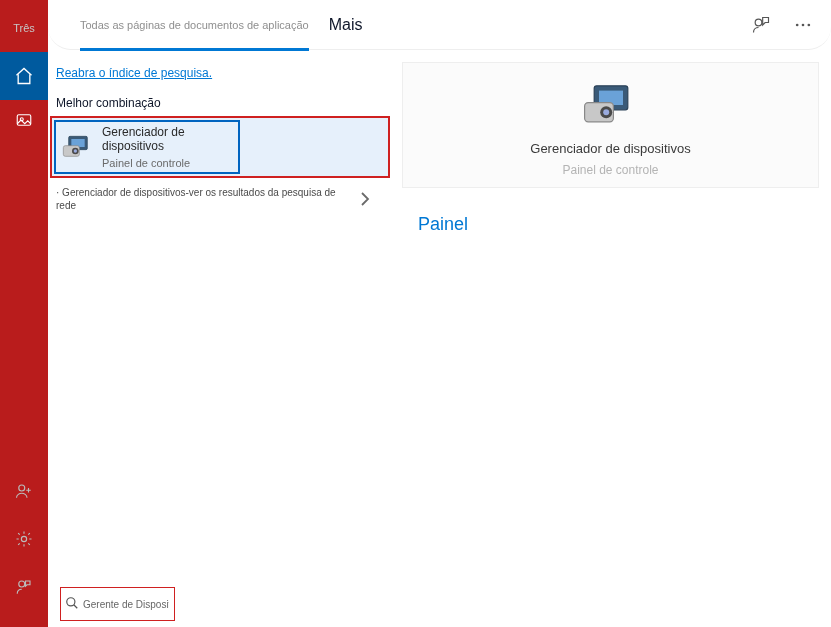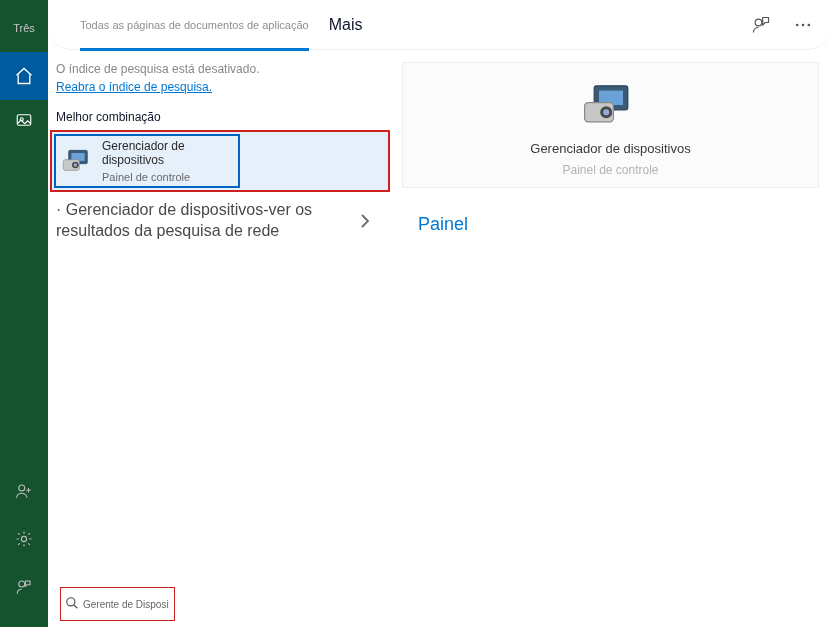--- a/index.html
+++ b/index.html
@@ -8,21 +8,21 @@
     background: #fff;
     width: 831px;
     height: 627px;
     overflow: hidden;
     position: relative;
   }
   .left-rail {
     position: absolute;
     left: 0; top: 0;
     width: 48px; height: 627px;
-    background: #14532d;
+    background: #b91c1c;
     display: flex;
     flex-direction: column;
     align-items: center;
     z-index: 20;
   }
   .rail-top-label {
     color: #c7c7c7;
     font-size: 11px;
     margin-top: 22px;
     margin-bottom: 18px;
@@ -162,21 +162,21 @@
   }
   .bm-text .bm-sub {
     font-size: 11px;
     color: #6a6a6a;
     margin-top: 4px;
   }
   .web-search-item {
     display: flex;
     align-items: center;
     padding: 8px 10px 8px 8px;
-    font-size: 16px;
+    font-size: 10px;
     color: #4a4a4a;
     line-height: 1.3;
     gap: 24px;
   }
   .chevron {
     margin-left: auto;
     color: #6a6a6a;
     font-size: 14px;
     padding-right: 10px;
   }
@@ -331,21 +331,20 @@
             <circle cx="19" cy="12" r="1.6"></circle>
         </svg>
       </span>
     </div>
   </div>
 
   <div class="content-row">
 
     <div class="results-col">
       <div class="info-bar">
-        <div>O índice de pesquisa está desativado.</div>
         <a href="#" class="reenable">Reabra o índice de pesquisa.</a>
       </div>
 
       <div class="section-label">Melhor combinação</div>
 
       <div class="best-match">
         <div class="best-match-inner">
           <span class="bm-icon">
             <svg width="32" height="32" viewBox="0 0 48 40">
               <rect x="10" y="4" width="28" height="20" rx="2" fill="#3a5a78" stroke="#2b4258"></rect>

